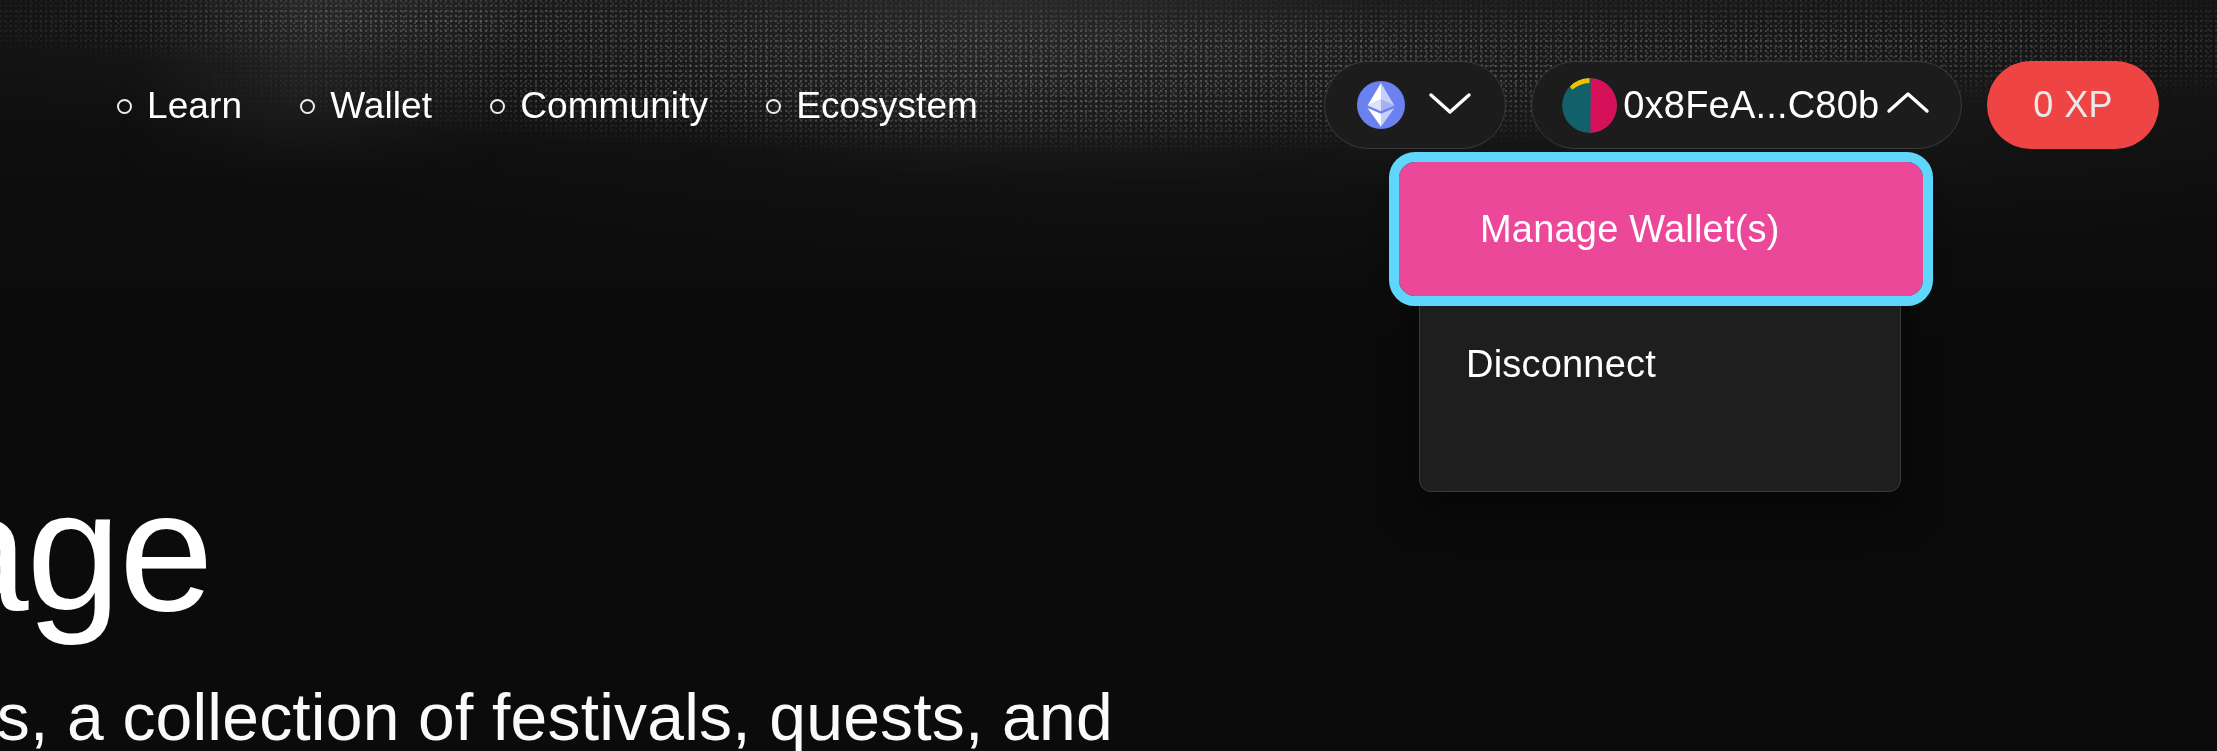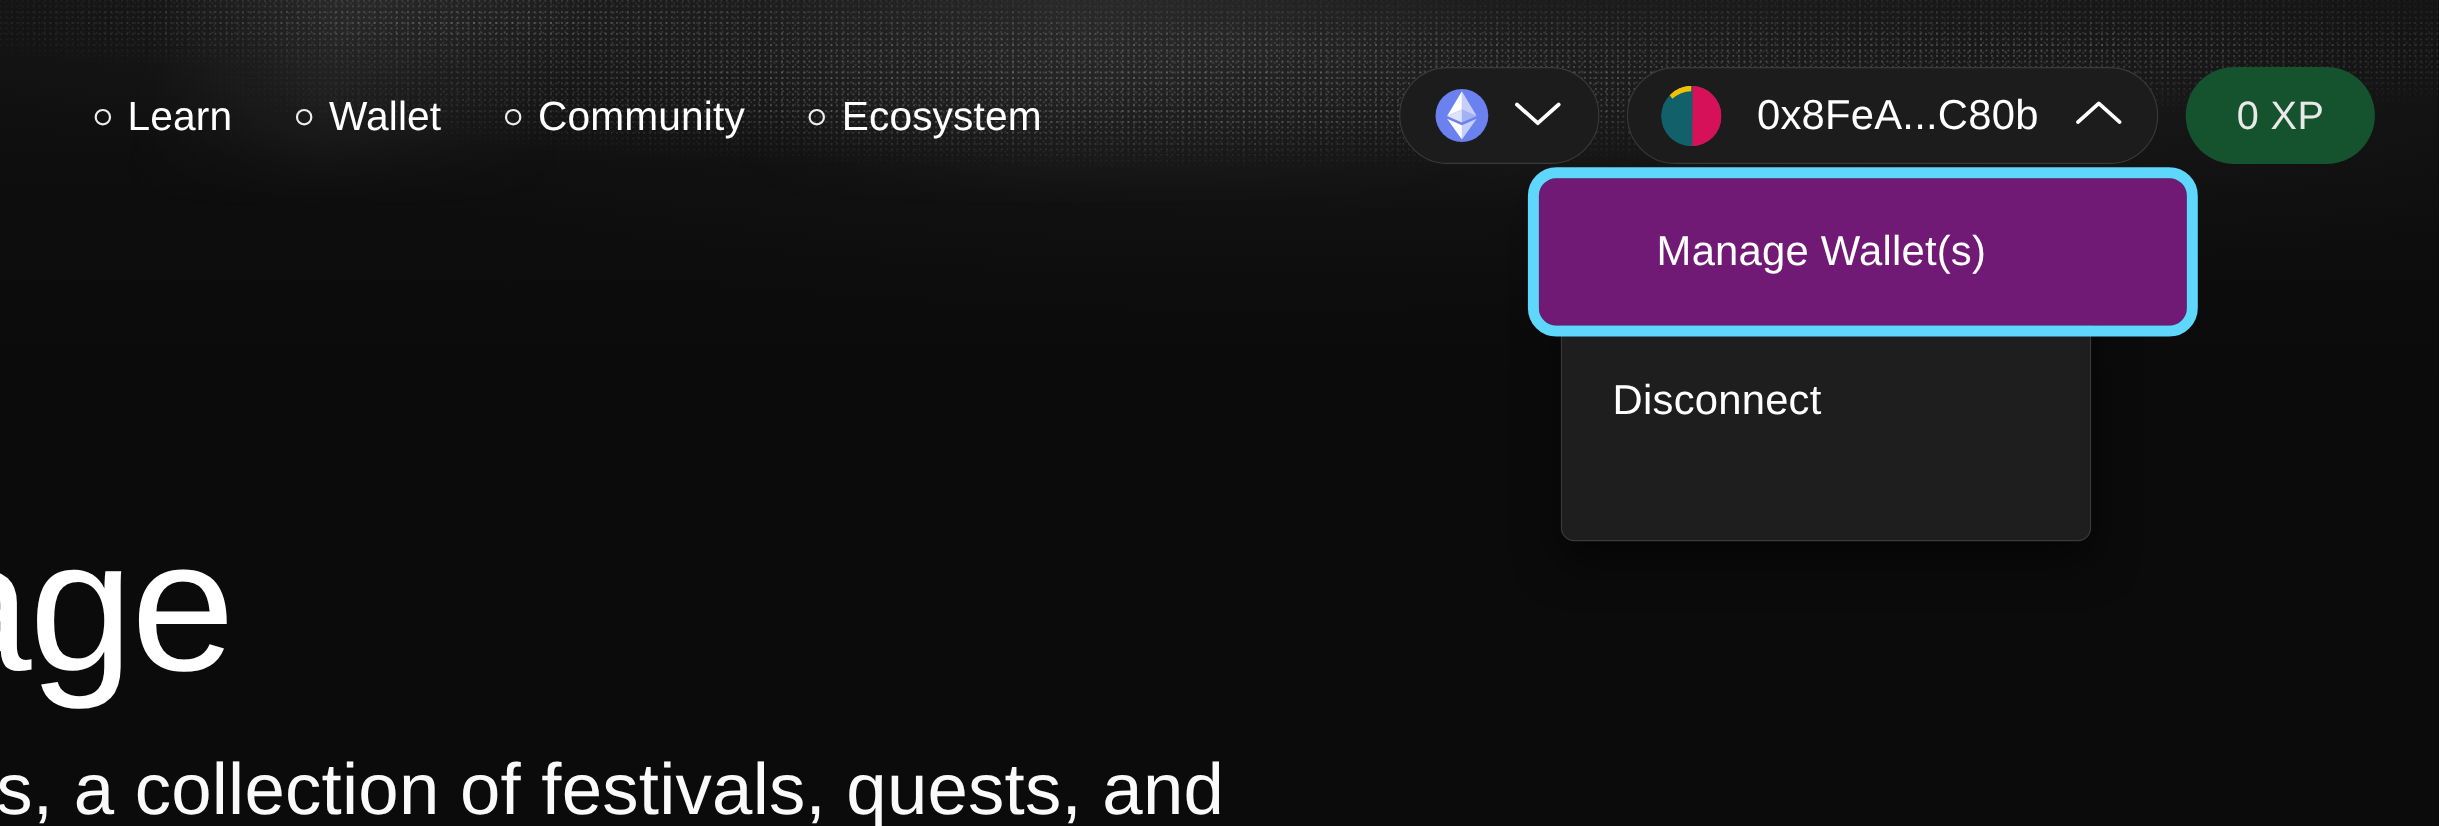--- a/index.html
+++ b/index.html
@@ -55,21 +55,21 @@
       linear-gradient(96deg,  rgba(0,0,0,0) 30%, rgba(140,140,140,0.10) 44%, rgba(0,0,0,0) 62%);
     height:190px;
     -webkit-mask-image: linear-gradient(180deg, #000 0%, rgba(0,0,0,0.5) 62%, rgba(0,0,0,0) 100%);
     mask-image: linear-gradient(180deg, #000 0%, rgba(0,0,0,0.5) 62%, rgba(0,0,0,0) 100%);
   }
 
   
   .header {
     position:absolute; top:0; left:0; right:0; height:172px;
     display:flex; align-items:center;
-    padding-left:86px; padding-right:58px;
+    padding-left:117px; padding-right:58px;
     z-index:10;
   }
 
   .nav {
     display:flex; align-items:center;
     gap:58px;
   }
   .nav-item {
     display:flex; align-items:center; gap:15px;
     color:#ffffff;
@@ -112,37 +112,37 @@
     width:48px; height:48px; border-radius:50%;
     background:#6b81ef;
     display:flex; align-items:center; justify-content:center;
     flex:0 0 auto;
   }
   .eth-badge svg { display:block; }
 
   .chev { display:block; }
 
   
-  .wallet-pill { padding:0 30px 0 30px; gap:32px; position:relative; z-index:40;justify-content:center; }
+  .wallet-pill { padding:0 30px 0 30px; gap:6px; position:relative; z-index:40;justify-content:center; }
   .avatar {
     width:55px; height:55px; border-radius:50%;
     flex:0 0 auto; overflow:hidden;
     display:block;
   }
   .wallet-addr {
     color:#ffffff;
     font-size:38px;
     letter-spacing:0.2px;
     white-space:nowrap;
     line-height:1;
   }
 
   
   .xp-pill {
-    background:#14532d;
+    background:#ef4444;
     border:none;
     border-radius:44px;
     height:88px;
     display:flex; align-items:center; justify-content:center;
     padding:0 46px;
     cursor:default;
   }
   .xp-text {
     color:#e9e9e9;
     font-size:36px;
@@ -168,25 +168,25 @@
     font-size:38px;
     line-height:1;
     padding:40px 0 40px 46px;
     cursor:pointer;
     letter-spacing:0.2px;
     white-space:nowrap;
   }
   .menu-item.focused {
     position:absolute;
     left:-21px; top:-21px;
-    width:589px;
-    background:#701a75;
+    width:524px;
+    background:#ec4899;
     border-radius:16px;
     outline:10px solid #5fd6fb;
-    padding:48px 0 48px 107px;
+    padding:48px 0 48px 81px;
     box-sizing:border-box;
   }
   .menu-item.second { padding-top:162px; }
 
   
   .hero { position:absolute; left:0; top:0; width:100%; z-index:5; }
   .hero-title {
     position:absolute;
     left:-66px; top:466px;
     color:#ffffff;

